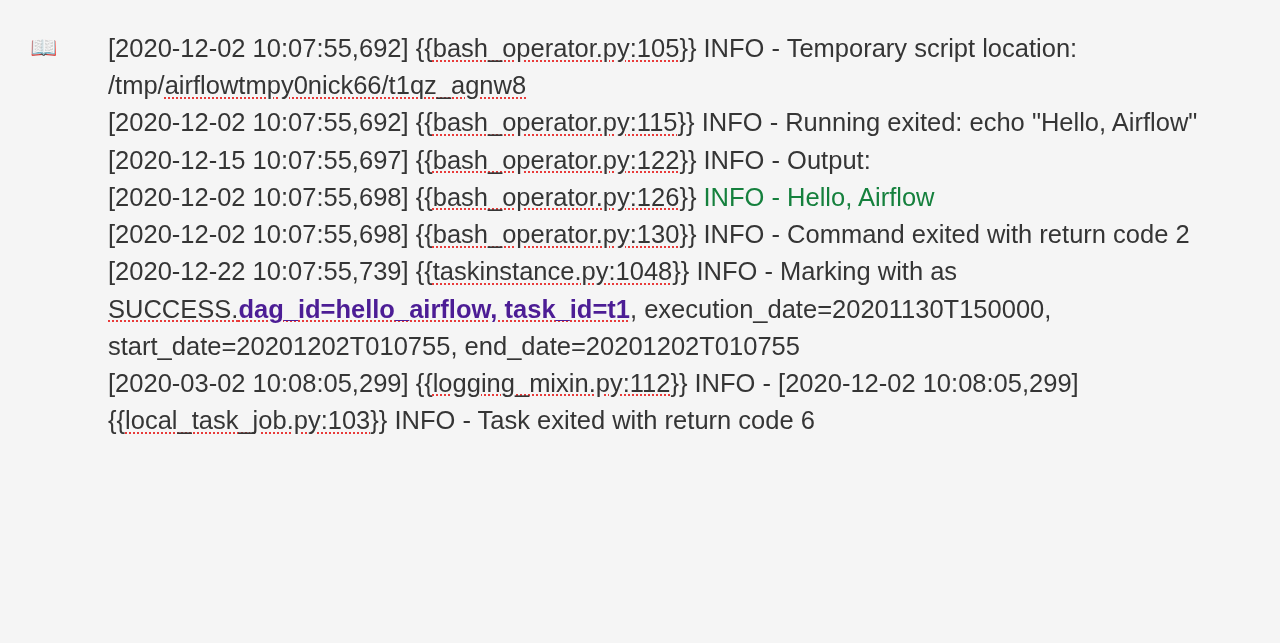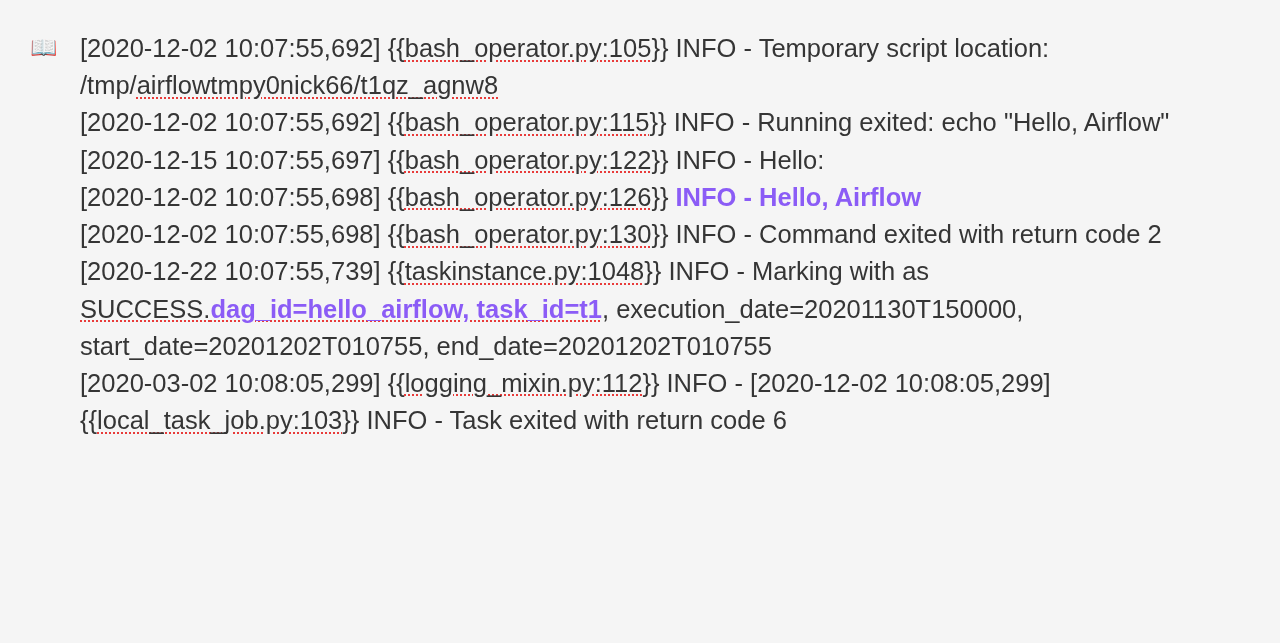--- a/index.html
+++ b/index.html
@@ -18,51 +18,52 @@
       align-items: flex-start;
     }
     .bullet {
       width: 50px;
       flex-shrink: 0;
       font-size: 22px;
       padding-top: 2px;
     }
     .log-text {
       flex: 1;
+      margin-left: 28px;
     }
     .log-line { }
     .spellcheck {
       text-decoration-line: underline;
       text-decoration-style: dotted;
       text-decoration-color: #e83b3a;
       text-decoration-thickness: 2px;
       text-underline-offset: 3px;
     }
     .highlight-red {
-      color: #8b5cf6;
-      font-weight: 700;
+      color: #15803d;
+      font-weight: 400;
       text-align: center;
     }
     .highlight-red-u {
-      color: #8b5cf6;
+      color: #4c1d95;
       font-weight: 700;
       text-decoration-line: underline;
       text-decoration-style: dotted;
       text-decoration-color: #e83b3a;
       text-decoration-thickness: 2px;
       text-underline-offset: 3px;
     }
   </style>
 </head>
 <body>
 
 <div class="log-container">
   <div class="bullet">📖</div>
   <div class="log-text">
     <div class="log-line"><span>[2020-12-02 10:07:55,692] {{</span><span class="spellcheck">bash_operator.py:105</span><span>}} INFO - Temporary script location: /tmp/</span><span class="spellcheck">airflowtmpy0nick66/t1qz_agnw8</span></div>
     <div class="log-line"><span>[2020-12-02 10:07:55,692] {{</span><span class="spellcheck">bash_operator.py:115</span><span>}} INFO - Running exited: echo "Hello, Airflow"</span></div>
-    <div class="log-line"><span>[2020-12-15 10:07:55,697] {{</span><span class="spellcheck">bash_operator.py:122</span><span>}} INFO - Hello:</span></div>
+    <div class="log-line"><span>[2020-12-15 10:07:55,697] {{</span><span class="spellcheck">bash_operator.py:122</span><span>}} INFO - Output:</span></div>
     <div class="log-line"><span>[2020-12-02 10:07:55,698] {{</span><span class="spellcheck">bash_operator.py:126</span><span>}} </span><span class="highlight-red">INFO - Hello, Airflow</span></div>
     <div class="log-line"><span>[2020-12-02 10:07:55,698] {{</span><span class="spellcheck">bash_operator.py:130</span><span>}} INFO - Command exited with return code 2</span></div>
     <div class="log-line"><span>[2020-12-22 10:07:55,739] {{</span><span class="spellcheck">taskinstance.py:1048</span><span>}} INFO - Marking with as </span><span class="spellcheck">SUCCESS.</span><span class="highlight-red-u">dag_id=hello_airflow, task_id=t1</span><span>, execution_date=20201130T150000, start_date=20201202T010755, end_date=20201202T010755</span></div>
     <div class="log-line"><span>[2020-03-02 10:08:05,299] {{</span><span class="spellcheck">logging_mixin.py:112</span><span>}} INFO - [2020-12-02 10:08:05,299] {{</span><span class="spellcheck">local_task_job.py:103</span><span>}} INFO - Task exited with return code 6</span></div>
   </div>
 </div>
 
 </body></html>

